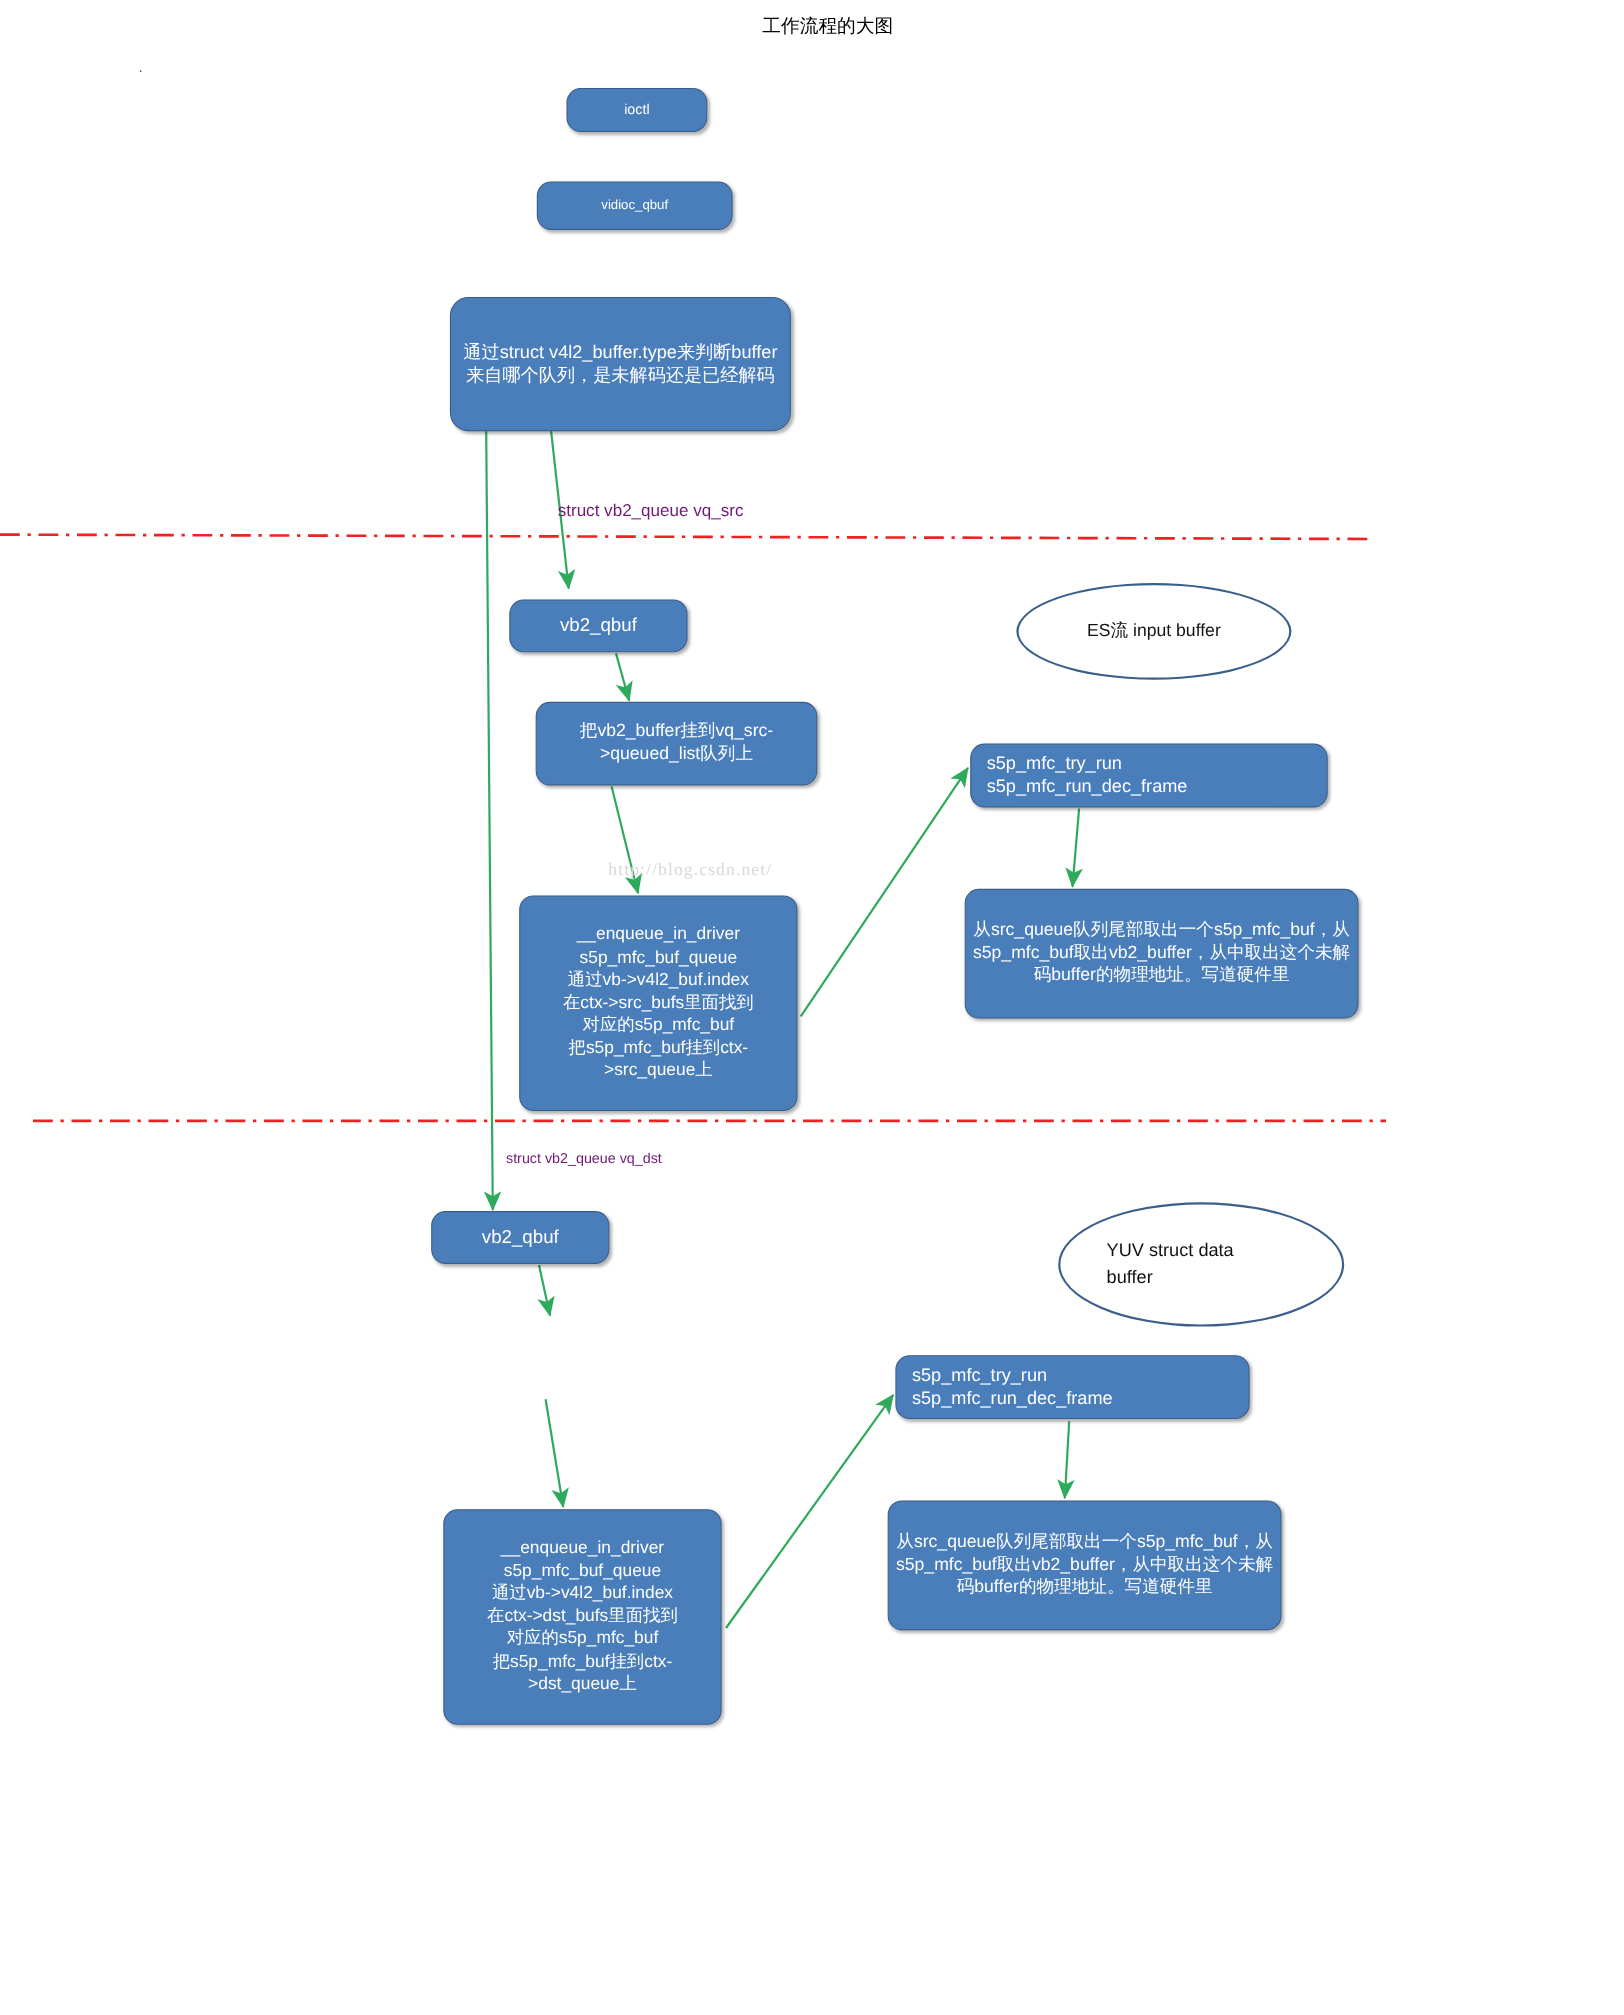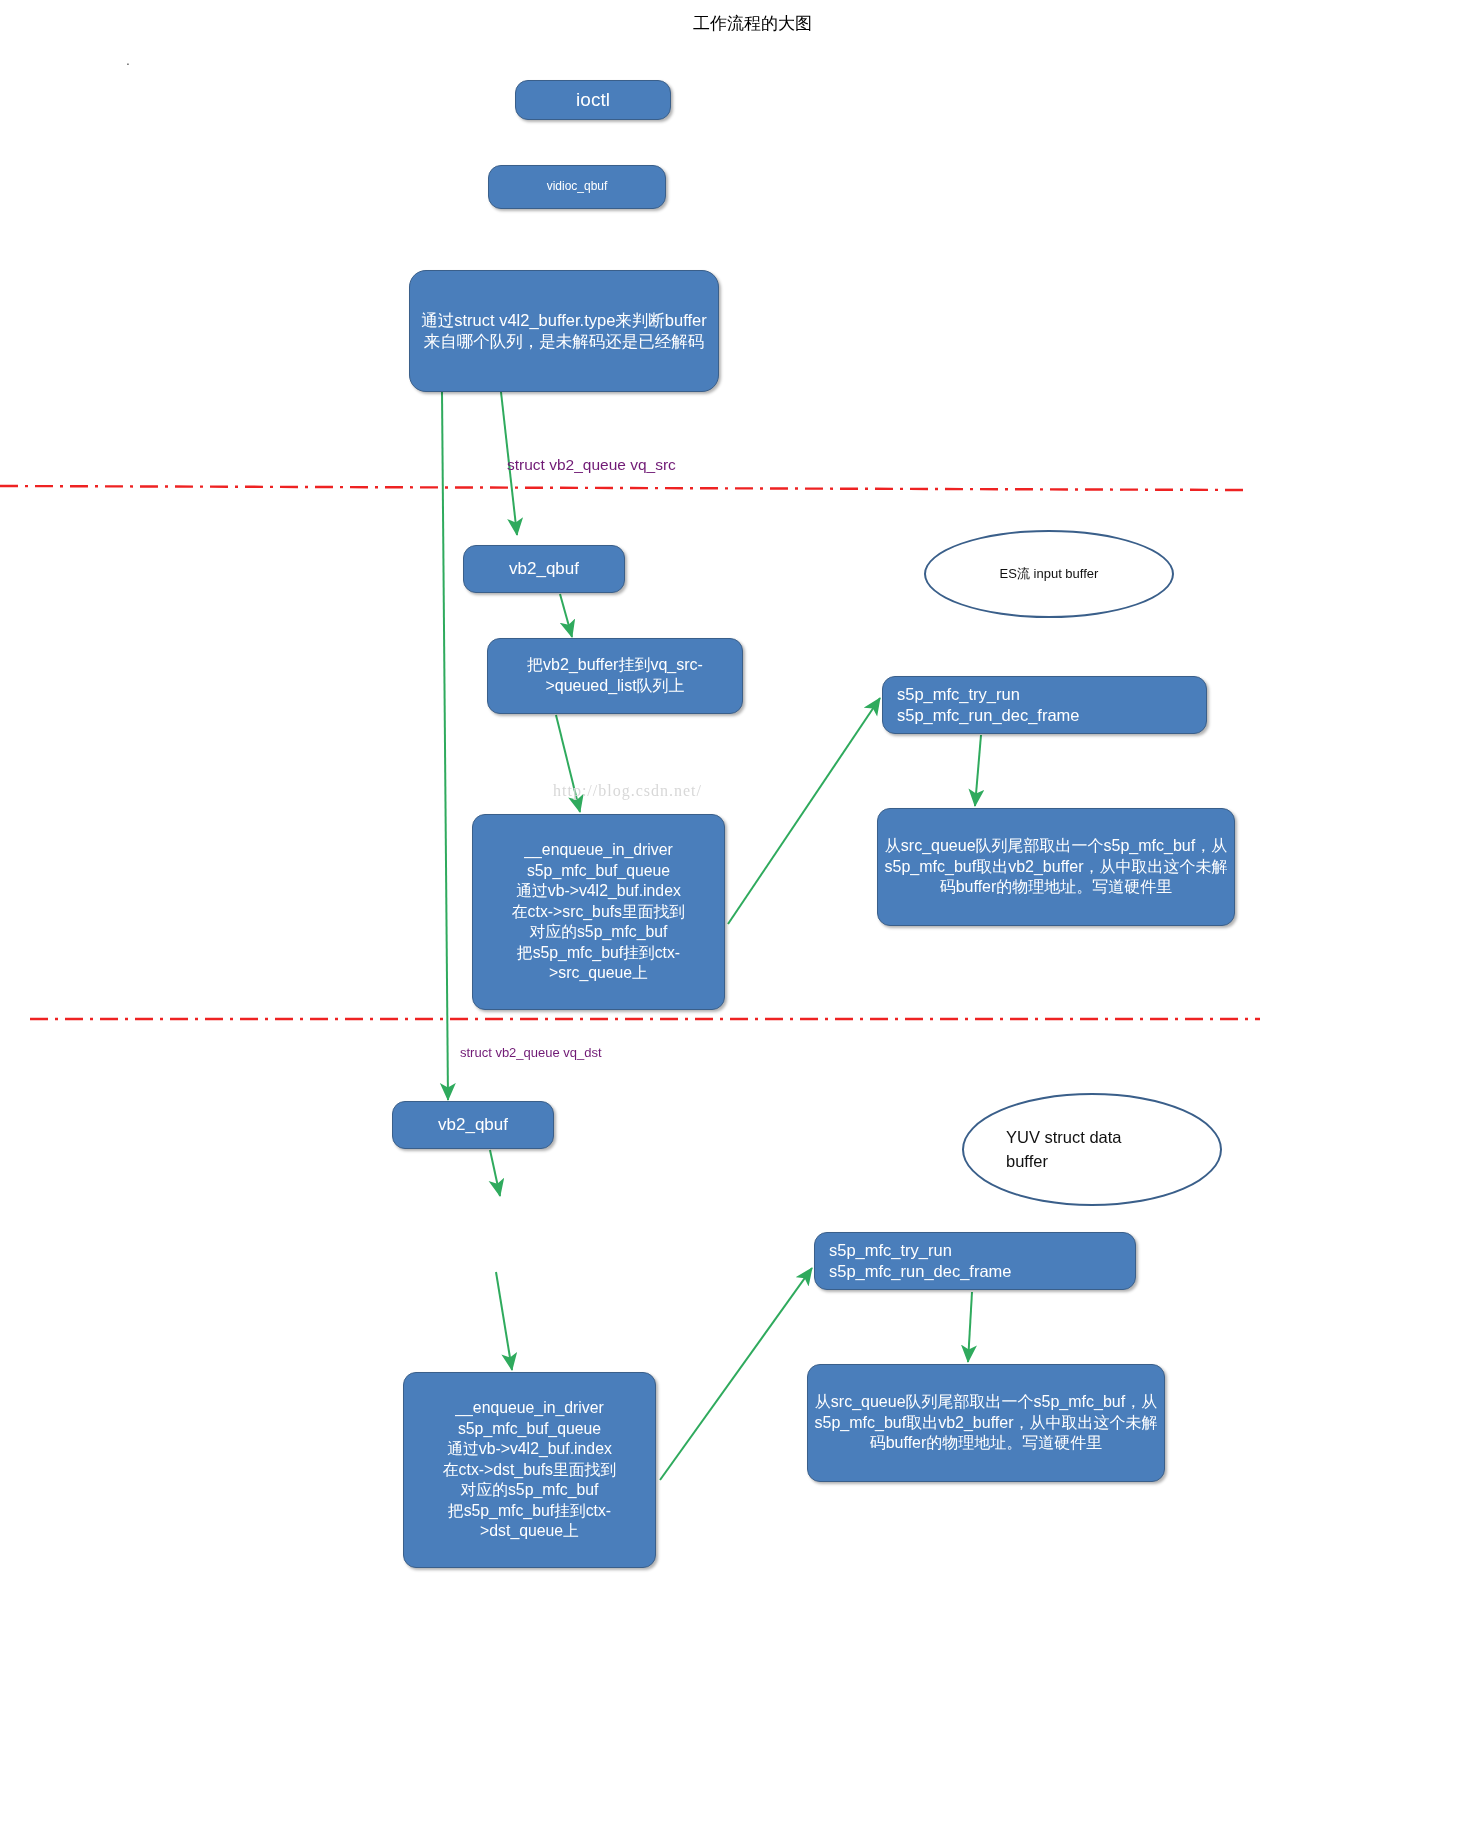--- a/index.html
+++ b/index.html
@@ -127,21 +127,21 @@
 
     <path d="M660,1480 L812,1268" stroke="#2faa5d" stroke-width="2" fill="none" marker-end="url(#arrowhead)"></path>
 
     <path d="M972,1292 L968,1362" stroke="#2faa5d" stroke-width="2" fill="none" marker-end="url(#arrowhead)"></path>
   </svg>
 
   <div class="edge-label" style="left:507px; top:456px; font-size:15.5px;">struct vb2_queue  vq_src</div>
 
   <div class="edge-label" style="left:460px; top:1045px; font-size:13px;">struct vb2_queue  vq_dst</div>
 
-  <div class="node" style="left:515px; top:80px; width:156px; height:40px; font-size:19px;">ioctl</div>
+  <div class="node" style="left:515px; top:80px; width:128px; height:40px; font-size:13px;">ioctl</div>
 
   <div class="node" style="left:488px; top:165px; width:178px; height:44px; font-size:12px;">vidioc_qbuf</div>
 
   <div class="node" style="left:409px; top:270px; width:310px; height:122px; font-size:16.5px; border-radius:17px;">通过struct v4l2_buffer.type来判断buffer来自哪个队列，是未解码还是已经解码</div>
 
   <div class="node" style="left:463px; top:545px; width:162px; height:48px; font-size:17px;">vb2_qbuf</div>
 
   <div class="node" style="left:463px; top:638px; width:256px; height:76px; font-size:16px;margin-left:24px;">把vb2_buffer挂到vq_src-&gt;queued_list队列上</div>
 
   <div class="node" style="left:472px; top:814px; width:253px; height:196px; font-size:15.8px;">__enqueue_in_driver
@@ -164,20 +164,20 @@
 通过vb-&gt;v4l2_buf.index
 在ctx-&gt;dst_bufs里面找到
 对应的s5p_mfc_buf
 把s5p_mfc_buf挂到ctx-&gt;dst_queue上</div>
 
   <div class="node left-align" style="left:814px; top:1232px; width:322px; height:58px; font-size:16.5px;">s5p_mfc_try_run
 s5p_mfc_run_dec_frame</div>
 
   <div class="node" style="left:807px; top:1364px; width:358px; height:118px; font-size:16px;">从src_queue队列尾部取出一个s5p_mfc_buf，从s5p_mfc_buf取出vb2_buffer，从中取出这个未解码buffer的物理地址。写道硬件里</div>
 
-  <div class="ellipse" style="left:924px; top:530px; width:250px; height:88px; font-size:13px;">ES流 input buffer</div>
+  <div class="ellipse" style="left:924px; top:530px; width:250px; height:88px; font-size:16px;">ES流 input buffer</div>
 
   <div class="ellipse left-align" style="left:962px; top:1093px; width:260px; height:113px; font-size:16.5px;">YUV struct data
 buffer</div>
 
   <div id="watermark" style="left:553px; top:782px; font-size:16px;">http://blog.csdn.net/</div>
 
 </div>
 
 </body></html>

